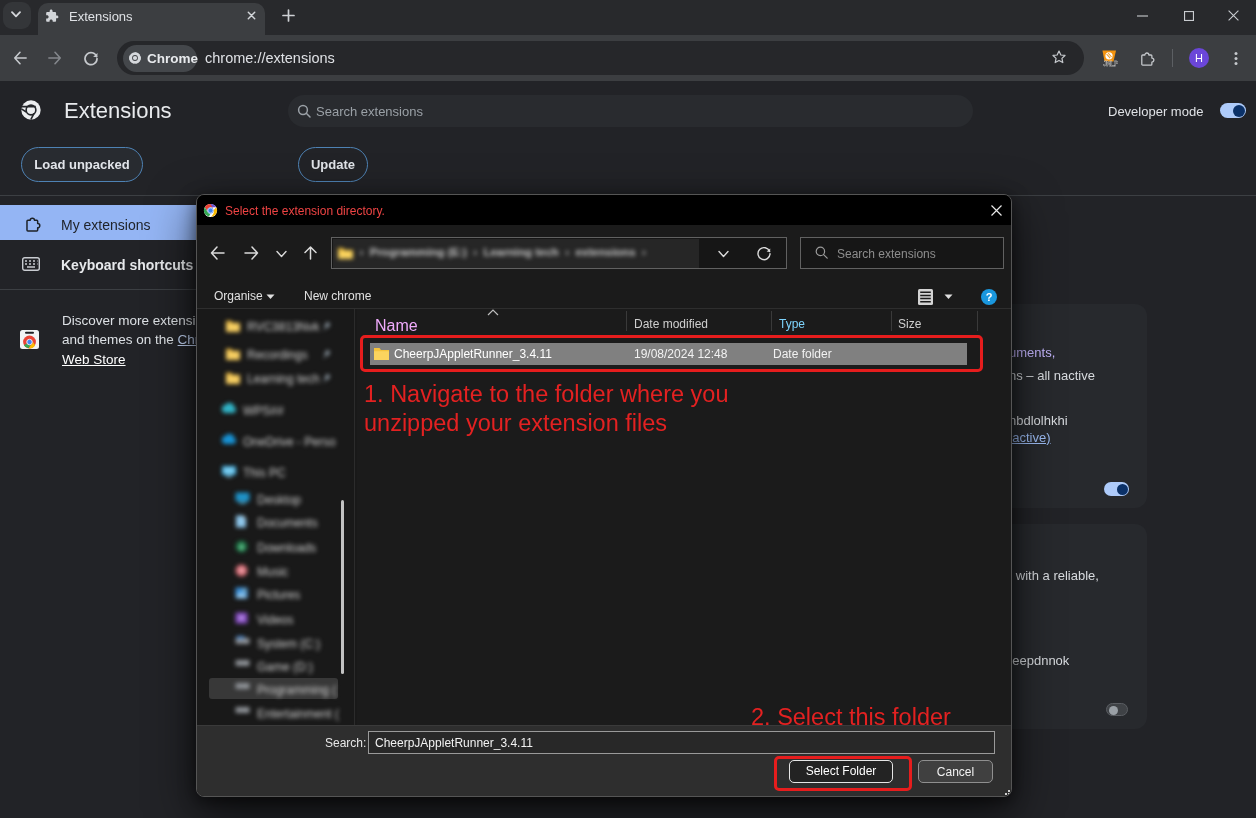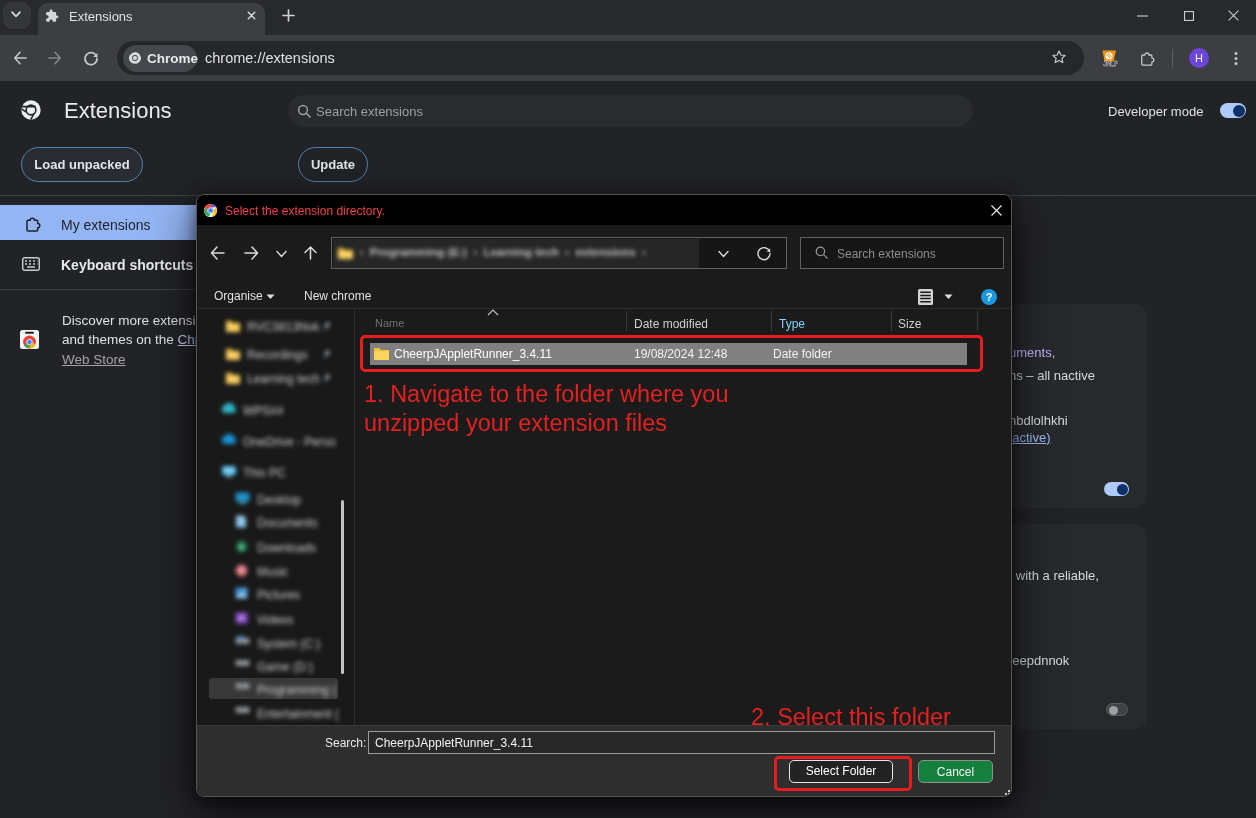--- a/index.html
+++ b/index.html
@@ -128,21 +128,21 @@
   <svg class="abs" style="left:20px;top:249.5px;" width="19" height="19" viewBox="0 0 38 38">
       <rect x="0" y="0" width="38" height="38" rx="5" fill="#f1f3f4"></rect>
       <rect x="10" y="3.5" width="18" height="4.2" rx="2.1" fill="#1e2023"></rect>
       <g transform="translate(19,24)">
         <circle r="12.8" fill="#ea4335"></circle>
         <path d="M-11.1 6.4 A12.8 12.8 0 0 0 -1.6 12.7 L3.1 5.35 A6.2 6.2 0 0 1 -5.35 3.1 Z" fill="#34a853"></path>
         <path d="M11.1 6.4 A12.8 12.8 0 0 1 -1.6 12.7 L3.1 5.35 A6.2 6.2 0 0 0 5.35 -3.1 Z" fill="#fbbc05"></path>
         <circle r="5.5" fill="#4285f4" stroke="#f1f3f4" stroke-width="1.8"></circle>
       </g>
     </svg>
-  <span class="abs" style="left:62px;top:230.5px;font-size:13.5px;color:#dce0e4;line-height:19.3px;">Discover more extensions<br>and themes on the <span style="color:#c3d5f5;text-decoration:underline;">Chrome</span><br><span style="color:#a3a3a3;text-decoration:underline;">Web Store</span></span>
+  <span class="abs" style="left:62px;top:230.5px;font-size:13.5px;color:#dce0e4;line-height:19.3px;">Discover more extensions<br>and themes on the <span style="color:#c3d5f5;text-decoration:underline;">Chrome</span><br><span style="color:#ffffff;text-decoration:underline;">Web Store</span></span>
 
   <div class="abs" style="left:950px;top:223.5px;width:197px;height:204px;background:#27292d;border-radius:12px;"></div>
   <span class="abs" style="left:1009px;top:264.5px;font-size:13px;color:#c4b5fd;">uments,</span>
   <span class="abs" style="left:1009px;top:287.5px;font-size:13px;color:#d8dbdf;">ns – all nactive</span>
   <span class="abs" style="left:1009px;top:332.5px;font-size:13px;color:#d8dbdf;">nbdlolhkhi</span>
   <span class="abs" style="left:1005px;top:349.5px;font-size:13px;color:#9dbdf5;text-decoration:underline;">nactive)</span>
   <div class="abs" style="left:1104px;top:401.5px;width:25px;height:14px;background:#aecbfa;border-radius:8px;"></div>
   <div class="abs" style="left:1117px;top:403px;width:11px;height:11px;background:#0b3168;border-radius:50%;"></div>
   <div class="abs" style="left:950px;top:443.5px;width:197px;height:205px;background:#27292d;border-radius:12px;"></div>
   <span class="abs" style="left:1005px;top:487.5px;font-size:13px;color:#d8dbdf;">e with a reliable,</span>
@@ -375,21 +375,21 @@
             <circle cx="12" cy="4" r="0.9" fill="#b9bdc2"></circle>
           </svg>
         </span>
         <span style="position:absolute;left:60.5px;top:1px;font-size:12px;color:#cfcfcf;white-space:nowrap;">Entertainment (</span>
       </div>
     </div>
   <div class="abs" style="left:157.5px;top:114px;width:1px;height:416px;background:#2c2c2c;"></div>
 
   <div class="abs" style="left:144.5px;top:305px;width:3px;height:174px;background:#c2c2c2;border-radius:2px;"></div>
 
-  <span class="abs" style="left:178.5px;top:122px;font-size:11px;color:#737373;">Name</span>
+  <span class="abs" style="left:178.5px;top:122px;font-size:16px;color:#f0abfc;">Name</span>
   <svg class="abs" style="left:290.5px;top:114px;" width="12" height="7" viewBox="0 0 12 7">
       <path d="M1 6 L6 1 L11 6" stroke="#bdbdbd" stroke-width="1.2" fill="none"></path>
     </svg>
   <span class="abs" style="left:437.5px;top:122px;font-size:12px;color:#cfcfcf;">Date modified</span>
   <span class="abs" style="left:582.5px;top:122px;font-size:12px;color:#7dd3fc;">Type</span>
   <span class="abs" style="left:701.5px;top:122px;font-size:12px;color:#cfcfcf;">Size</span>
   <div class="abs" style="left:429.5px;top:116px;width:1px;height:20px;background:#3a3a3a;"></div>
   <div class="abs" style="left:574.5px;top:116px;width:1px;height:20px;background:#3a3a3a;"></div>
   <div class="abs" style="left:694.5px;top:116px;width:1px;height:20px;background:#3a3a3a;"></div>
   <div class="abs" style="left:780.5px;top:116px;width:1px;height:20px;background:#3a3a3a;"></div>
@@ -407,21 +407,21 @@
 
   <span class="abs" style="left:167.5px;top:185px;font-size:23.5px;color:#e32121;line-height:29px;">1. Navigate to the folder where you<br>unzipped your extension files</span>
 
   <div class="abs" style="left:0;top:530px;width:816px;height:74px;background:#2e2e2e;border-top:1px solid #3a3a3a;"></div>
 
   <span class="abs" style="left:554.5px;top:509px;font-size:23.5px;color:#e32121;">2. Select this folder</span>
   <span class="abs" style="left:128.5px;top:541px;font-size:12px;color:#e8e8e8;">Search:</span>
   <div class="abs" style="left:171.5px;top:536.5px;width:627px;height:23px;border:1px solid #9a9a9a;background:#282828;"></div>
   <span class="abs" style="left:178.5px;top:541px;font-size:12px;color:#f2f2f2;">CheerpJAppletRunner_3.4.11</span>
   <div class="abs" style="left:592.5px;top:565.5px;width:104px;height:23px;border:1.5px solid #e6e6e6;background:#232323;border-radius:5px;text-align:center;line-height:21px;font-size:12px;color:#fff;">Select Folder</div>
-  <div class="abs" style="left:721.5px;top:565.5px;width:75px;height:23px;border:1px solid #8f8f8f;background:#15803d;border-radius:5px;text-align:center;line-height:22px;font-size:12px;color:#f2f2f2;">Cancel</div>
+  <div class="abs" style="left:721.5px;top:565.5px;width:75px;height:23px;border:1px solid #8f8f8f;background:#404040;border-radius:5px;text-align:center;line-height:22px;font-size:12px;color:#f2f2f2;">Cancel</div>
 
   <div class="abs" style="left:577.5px;top:561px;width:138px;height:35px;border:3.5px solid #e61d1d;border-radius:5px;"></div>
 
   <svg class="abs" style="left:804.5px;top:594px;" width="10" height="10" viewBox="0 0 10 10">
       <g fill="#d0d0d0">
         <rect x="7" y="1" width="2" height="2"></rect>
         <rect x="4" y="4" width="2" height="2"></rect>
         <rect x="7" y="4" width="2" height="2"></rect>
         <rect x="1" y="7" width="2" height="2"></rect>
         <rect x="4" y="7" width="2" height="2"></rect>

